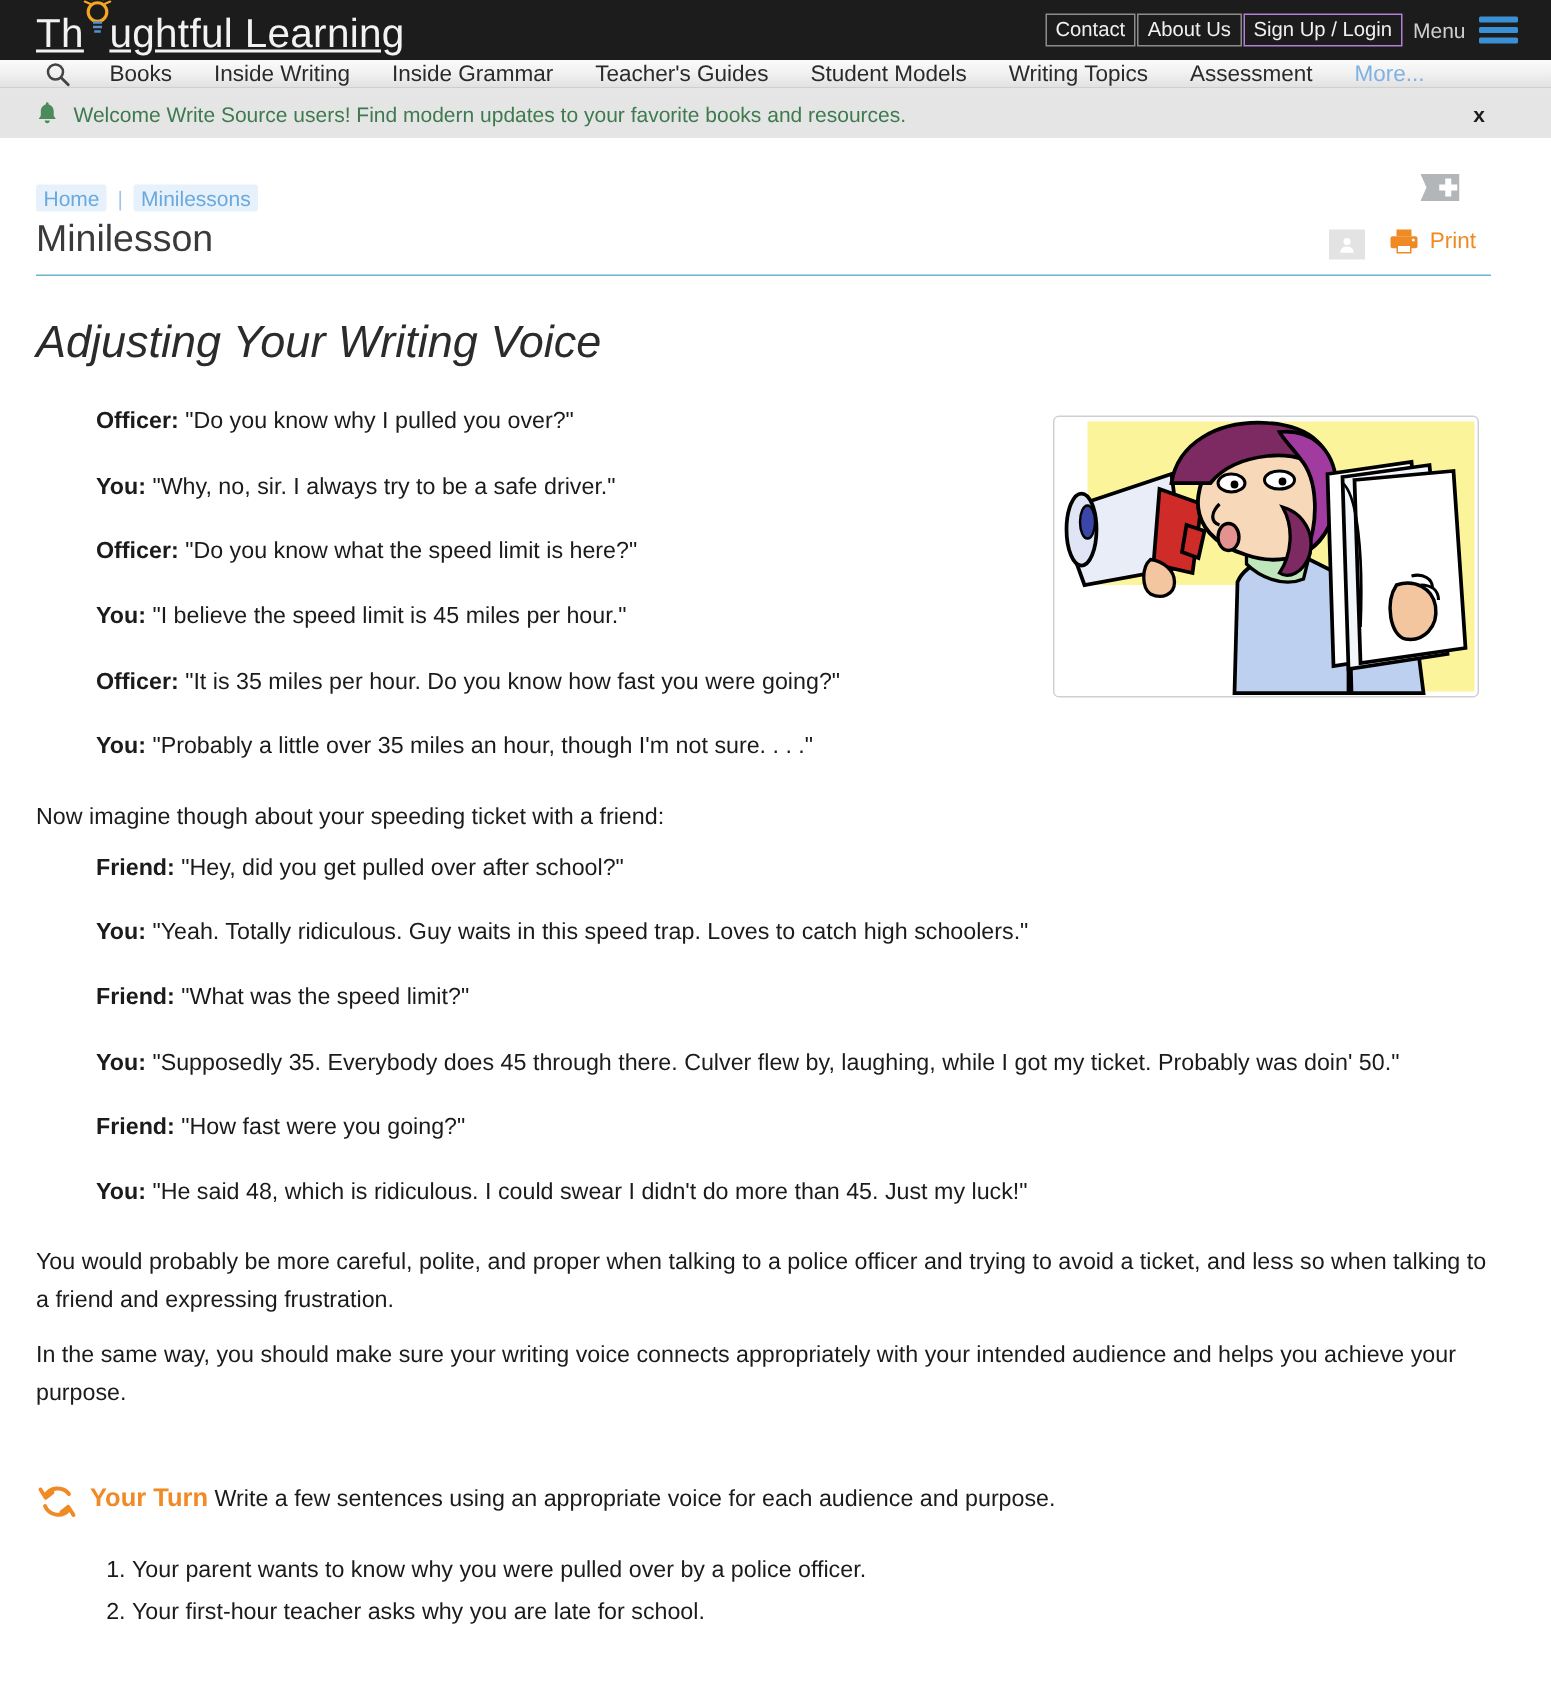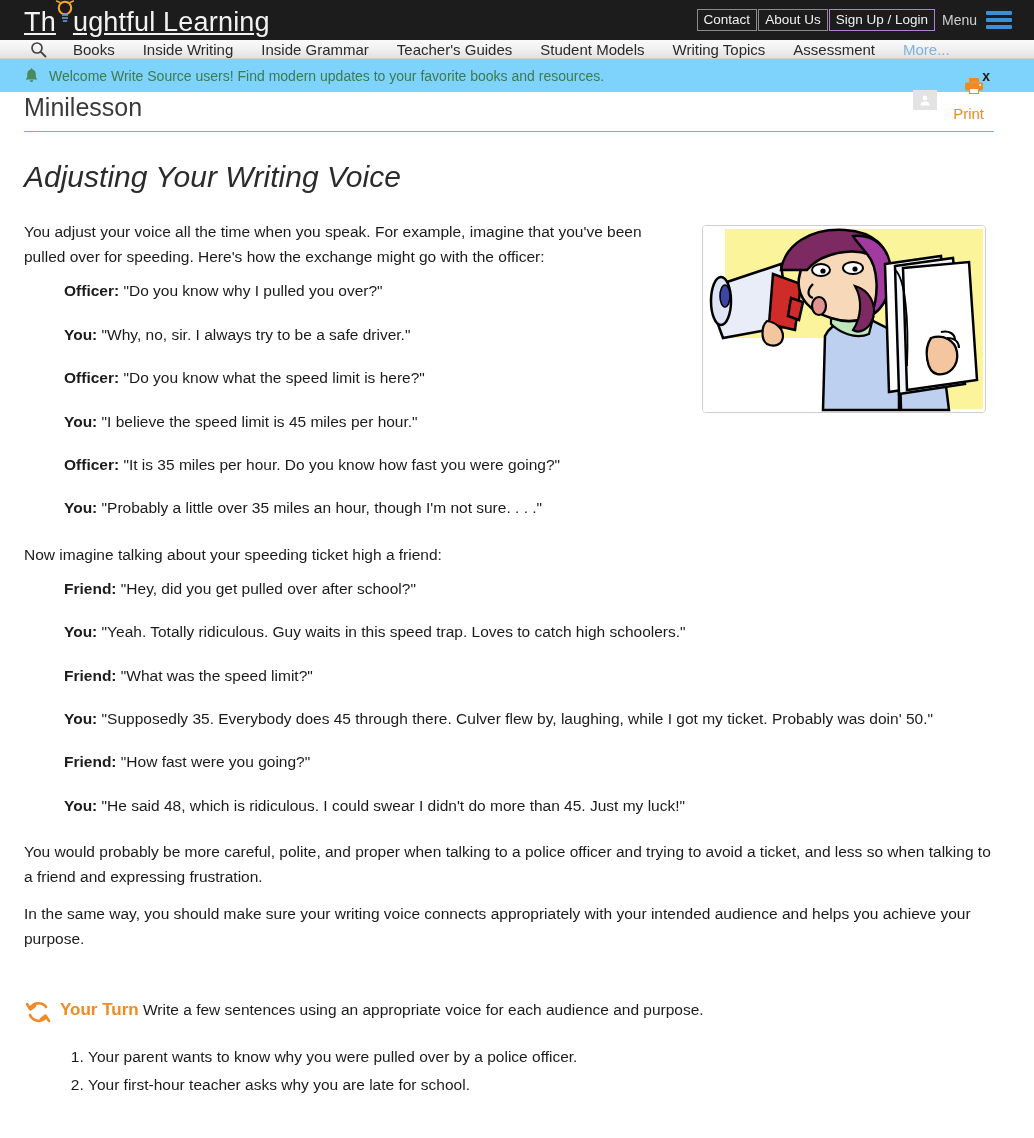--- a/index.html
+++ b/index.html
@@ -89,21 +89,21 @@
     color: #2a2a2a;
     text-decoration: none;
     padding: 0 14px;
     white-space: nowrap;
   }
   .navbar .navitem.more { color: #7fb2e0; }
   .searchicon { margin-right: 12px; display: flex; align-items: center; }
 
   
   .alert {
-    background: #7dd3fc;
+    background: #e5e5e5;
     height: 33px;
     display: flex;
     align-items: center;
     padding: 0 0 0 24px;
     position: relative;
   }
   .alert .belli { margin-right: 10px; display: flex; }
   .alert .msg { color: #3d7a4e; font-size: 14px; }
   .alert .closex {
     position: absolute;
@@ -167,25 +167,24 @@
     align-items: center;
     gap: 16px;
   }
   .acct-icon {
     width: 24px; height: 20px;
     background: #e3e3e3;
     display: flex; align-items: center; justify-content: center;
     cursor: pointer;
   }
   .printlink {
-    display: flex; align-items: flex-end; gap: 7px;
+    display: flex; align-items: flex-start; gap: 7px;
     color: #f08a24;
     font-size: 15px;
     text-decoration: none;
-    flex-direction: column;
   }
 
   h1.doctitle {
     font-size: 30px;
     font-weight: 400;
     color: #2b2b2b;
     margin: 27px 0 0 0;
     line-height: 1.2;
     font-style: italic;
   }
@@ -304,20 +303,33 @@
         <path d="M7.5 1.2c-.5 0-.9.4-.9.9v.5C4.6 3.1 3.2 4.9 3.2 7v3.1L1.8 12.4h11.4L11.8 10.1V7c0-2.1-1.4-3.9-3.4-4.4v-.5c0-.5-.4-.9-.9-.9z" fill="#4a8a5b"></path>
         <path d="M5.8 13.3c0 1 .8 1.8 1.7 1.8s1.7-.8 1.7-1.8z" fill="#4a8a5b"></path>
       </svg>
     </span>
     <span class="msg">Welcome Write Source users! Find modern updates to your favorite books and resources.</span>
     <button class="closex">x</button>
   </div>
 
   <div class="content">
 
+    <div class="crumbrow">
+      <a class="crumb" href="#">Home</a>
+      <span class="crumbsep">|</span>
+      <a class="crumb" href="#">Minilessons</a>
+      <span class="shareicon">
+        <svg width="26" height="22" viewBox="0 0 26 22">
+          <path d="M0 2 L12 2 L12 20 L0 20 L4 11 Z" fill="#b3b6b9"></path>
+          <rect x="11" y="2" width="15" height="18" fill="#b3b6b9"></rect>
+          <rect x="16.5" y="5" width="4" height="12" fill="#ffffff"></rect>
+          <rect x="12.5" y="9" width="12" height="4" fill="#ffffff"></rect>
+        </svg>
+      </span>
+    </div>
 
     <div class="titlerow">
       <h2 class="kicker">Minilesson</h2>
       <div class="toolicons">
         <span class="acct-icon">
           <svg width="14" height="14" viewBox="0 0 14 14">
             <circle cx="7" cy="5" r="2.4" fill="#ffffff"></circle>
             <path d="M2.5 12.5 C2.5 9.6 4.6 8.3 7 8.3 C9.4 8.3 11.5 9.6 11.5 12.5 Z" fill="#ffffff"></path>
           </svg>
         </span>
@@ -377,21 +389,20 @@
           <path d="M192 40 L250 32 L262 158 L196 168 Z" fill="#f2f6fb" stroke="#000" stroke-width="2.5"></path>
           <path d="M200 42 L266 36 L274 154 L204 164 Z" fill="#ffffff" stroke="#000" stroke-width="2.5"></path>
           <path d="M192 44 C202 52 206 92 204 140" fill="none" stroke="#000" stroke-width="1.8"></path>
 
           <path d="M228 112 C240 108 252 114 254 126 C256 140 246 150 234 148 C224 146 220 124 228 112 Z" fill="#f4c6a0" stroke="#000" stroke-width="2.3"></path>
           <path d="M238 106 C246 104 252 108 252 114" fill="none" stroke="#000" stroke-width="2.1"></path>
           <path d="M244 112 C252 112 256 116 256 122" fill="none" stroke="#000" stroke-width="2.1"></path>
         </svg>
       </div>
 
-      <p>You adjust your voice all the time when you speak. For example, imagine that you've been pulled over for speeding. Here's how the exchange might go with the officer:</p>
 
       <div class="dialogue">
         <div class="dline">
           <span class="spk">Officer:</span>
           <span>"Do you know why I pulled you over?"</span>
         </div>
         <div class="dline">
           <span class="spk">You:</span>
           <span>"Why, no, sir. I always try to be a safe driver."</span>
         </div>
@@ -406,21 +417,21 @@
         <div class="dline">
           <span class="spk">Officer:</span>
           <span>"It is 35 miles per hour. Do you know how fast you were going?"</span>
         </div>
         <div class="dline">
           <span class="spk">You:</span>
           <span>"Probably a little over 35 miles an hour, though I'm not sure. . . ."</span>
         </div>
       </div>
 
-      <p>Now imagine talking about your speeding ticket high a friend:</p>
+      <p>Now imagine though about your speeding ticket with a friend:</p>
 
       <div class="dialogue">
         <div class="dline">
           <span class="spk">Friend:</span>
           <span>"Hey, did you get pulled over after school?"</span>
         </div>
         <div class="dline">
           <span class="spk">You:</span>
           <span>"Yeah. Totally ridiculous. Guy waits in this speed trap. Loves to catch high schoolers."</span>
         </div>

